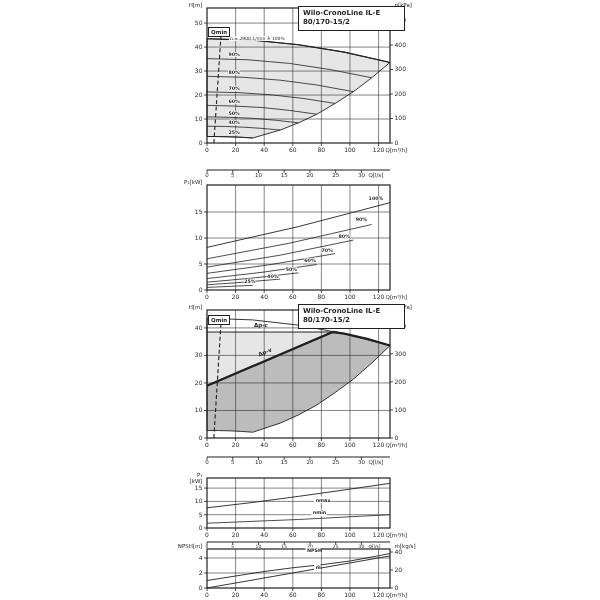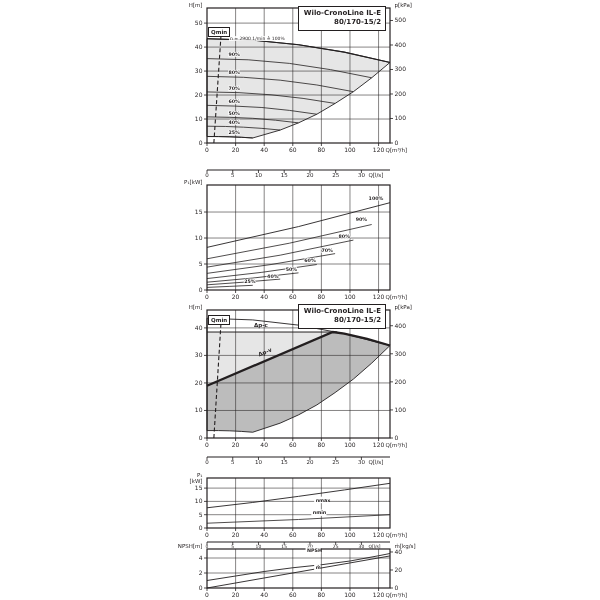--- a/index.html
+++ b/index.html
@@ -1,22 +1,22 @@
 <!DOCTYPE html>
 <html><head>
 <meta charset="utf-8">
 <style>
   html,body{margin:0;padding:0;background:#fff;}
   .stage{position:relative;width:600px;height:600px;background:#ffffff;overflow:hidden;
          font-family:"DejaVu Sans",sans-serif;color:#231f20;}
   svg{position:absolute;left:0;top:0;}
   svg text{font-family:"DejaVu Sans",sans-serif;fill:#231f20;}
-  .title-box{position:absolute;left:298px;width:88px;background:#fff;border:1px solid #231f20;
+  .title-box{position:absolute;left:298px;width:107px;background:#fff;border:1px solid #231f20;
              padding:2px 4px;font-size:7px;font-weight:bold;line-height:1.35;white-space:nowrap;
-             box-sizing:border-box;z-index:5;text-align:right;}
+             box-sizing:border-box;z-index:5;}
   .qmin-box{position:absolute;left:208px;background:#fff;border:0.8px solid #231f20;
             padding:0 2px;font-size:5.5px;font-weight:bold;line-height:8px;z-index:5;}
   .speed-note{position:absolute;left:229px;font-size:4.5px;line-height:5px;background:rgba(255,255,255,.85);
               padding:0 1px;z-index:4;}
   .dp-label{position:absolute;font-size:5.5px;font-weight:bold;z-index:4;}
 </style>
 </head>
 <body>
 
 <div class="stage">

